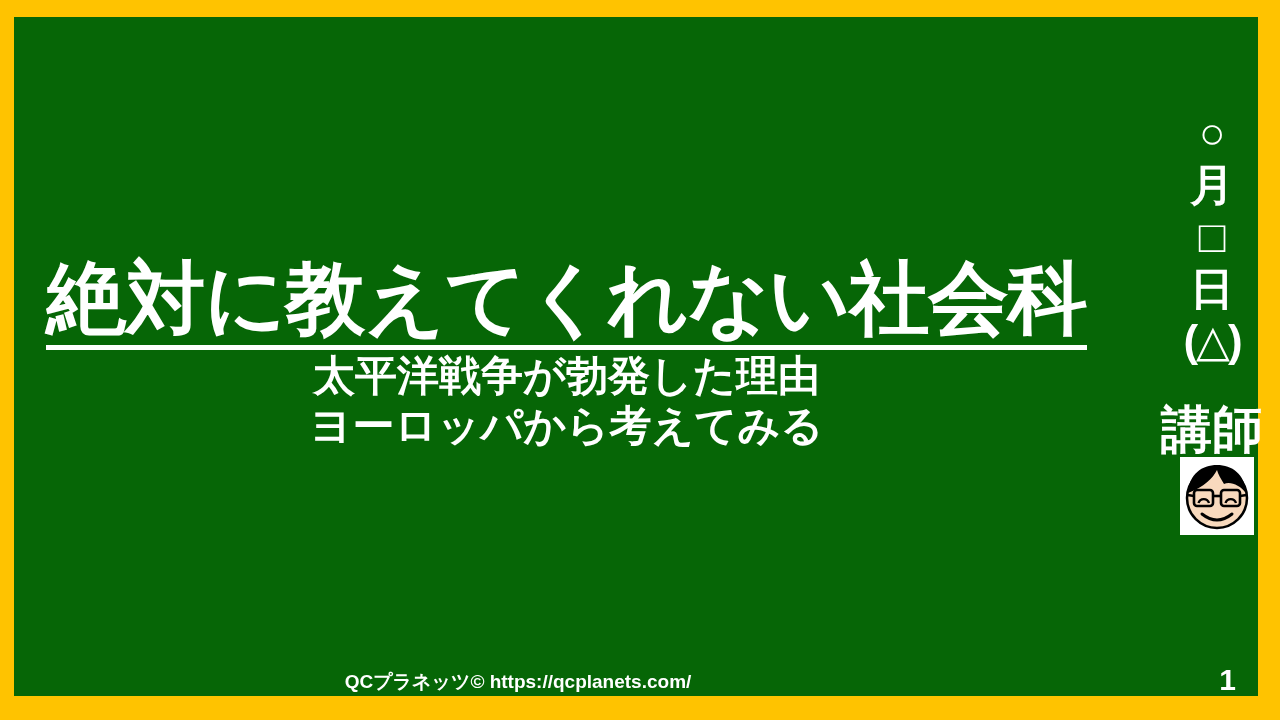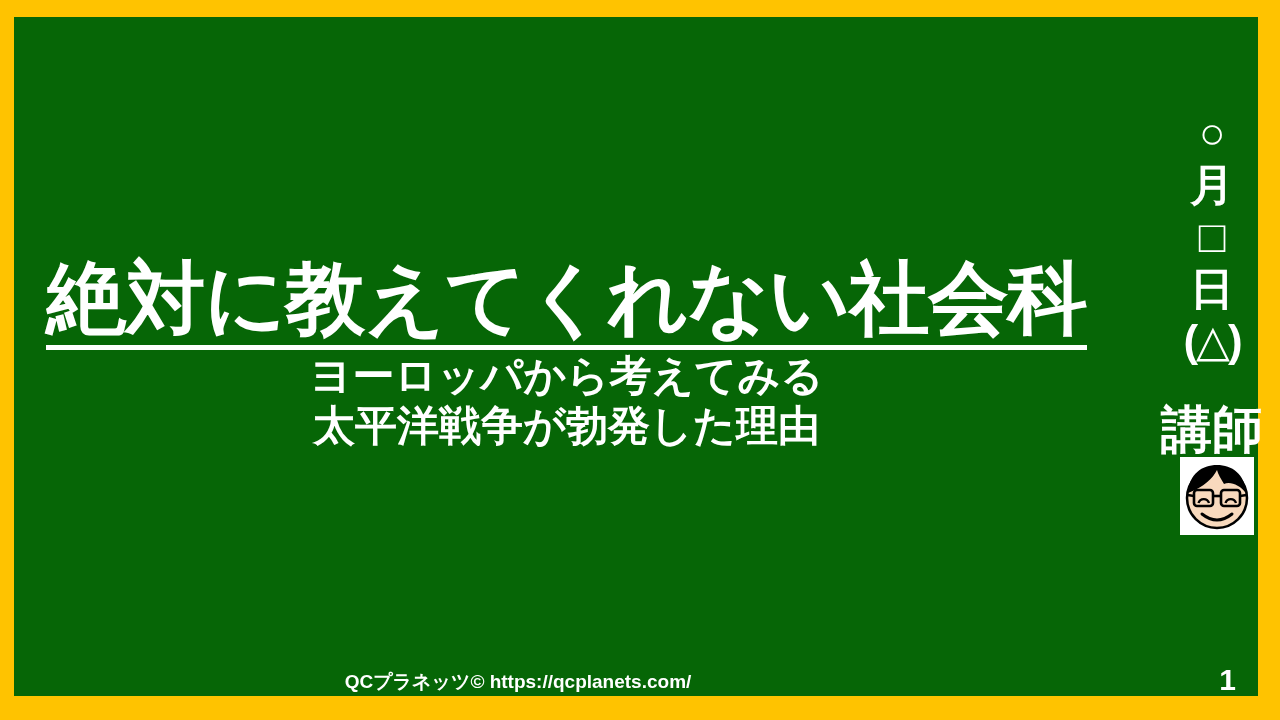--- a/index.html
+++ b/index.html
@@ -155,22 +155,22 @@
 <body>
 
 <div class="slide-frame">
   <div class="board">
 
     <div class="title-block">
       <span class="main-title">絶対に教えてくれない社会科</span>
     </div>
 
     <div class="subtitle-block">
+      <div class="subtitle-line">太平洋戦争が勃発した理由</div>
       <div class="subtitle-line">ヨーロッパから考えてみる</div>
-      <div class="subtitle-line">太平洋戦争が勃発した理由</div>
     </div>
 
     <div class="side-rail">
 
       <div class="date-stack">
         <div class="date-line thin">○</div>
         <div class="date-line">月</div>
         <div class="date-line thin">□</div>
         <div class="date-line">日</div>
         <div class="date-line paren">(△)</div>

